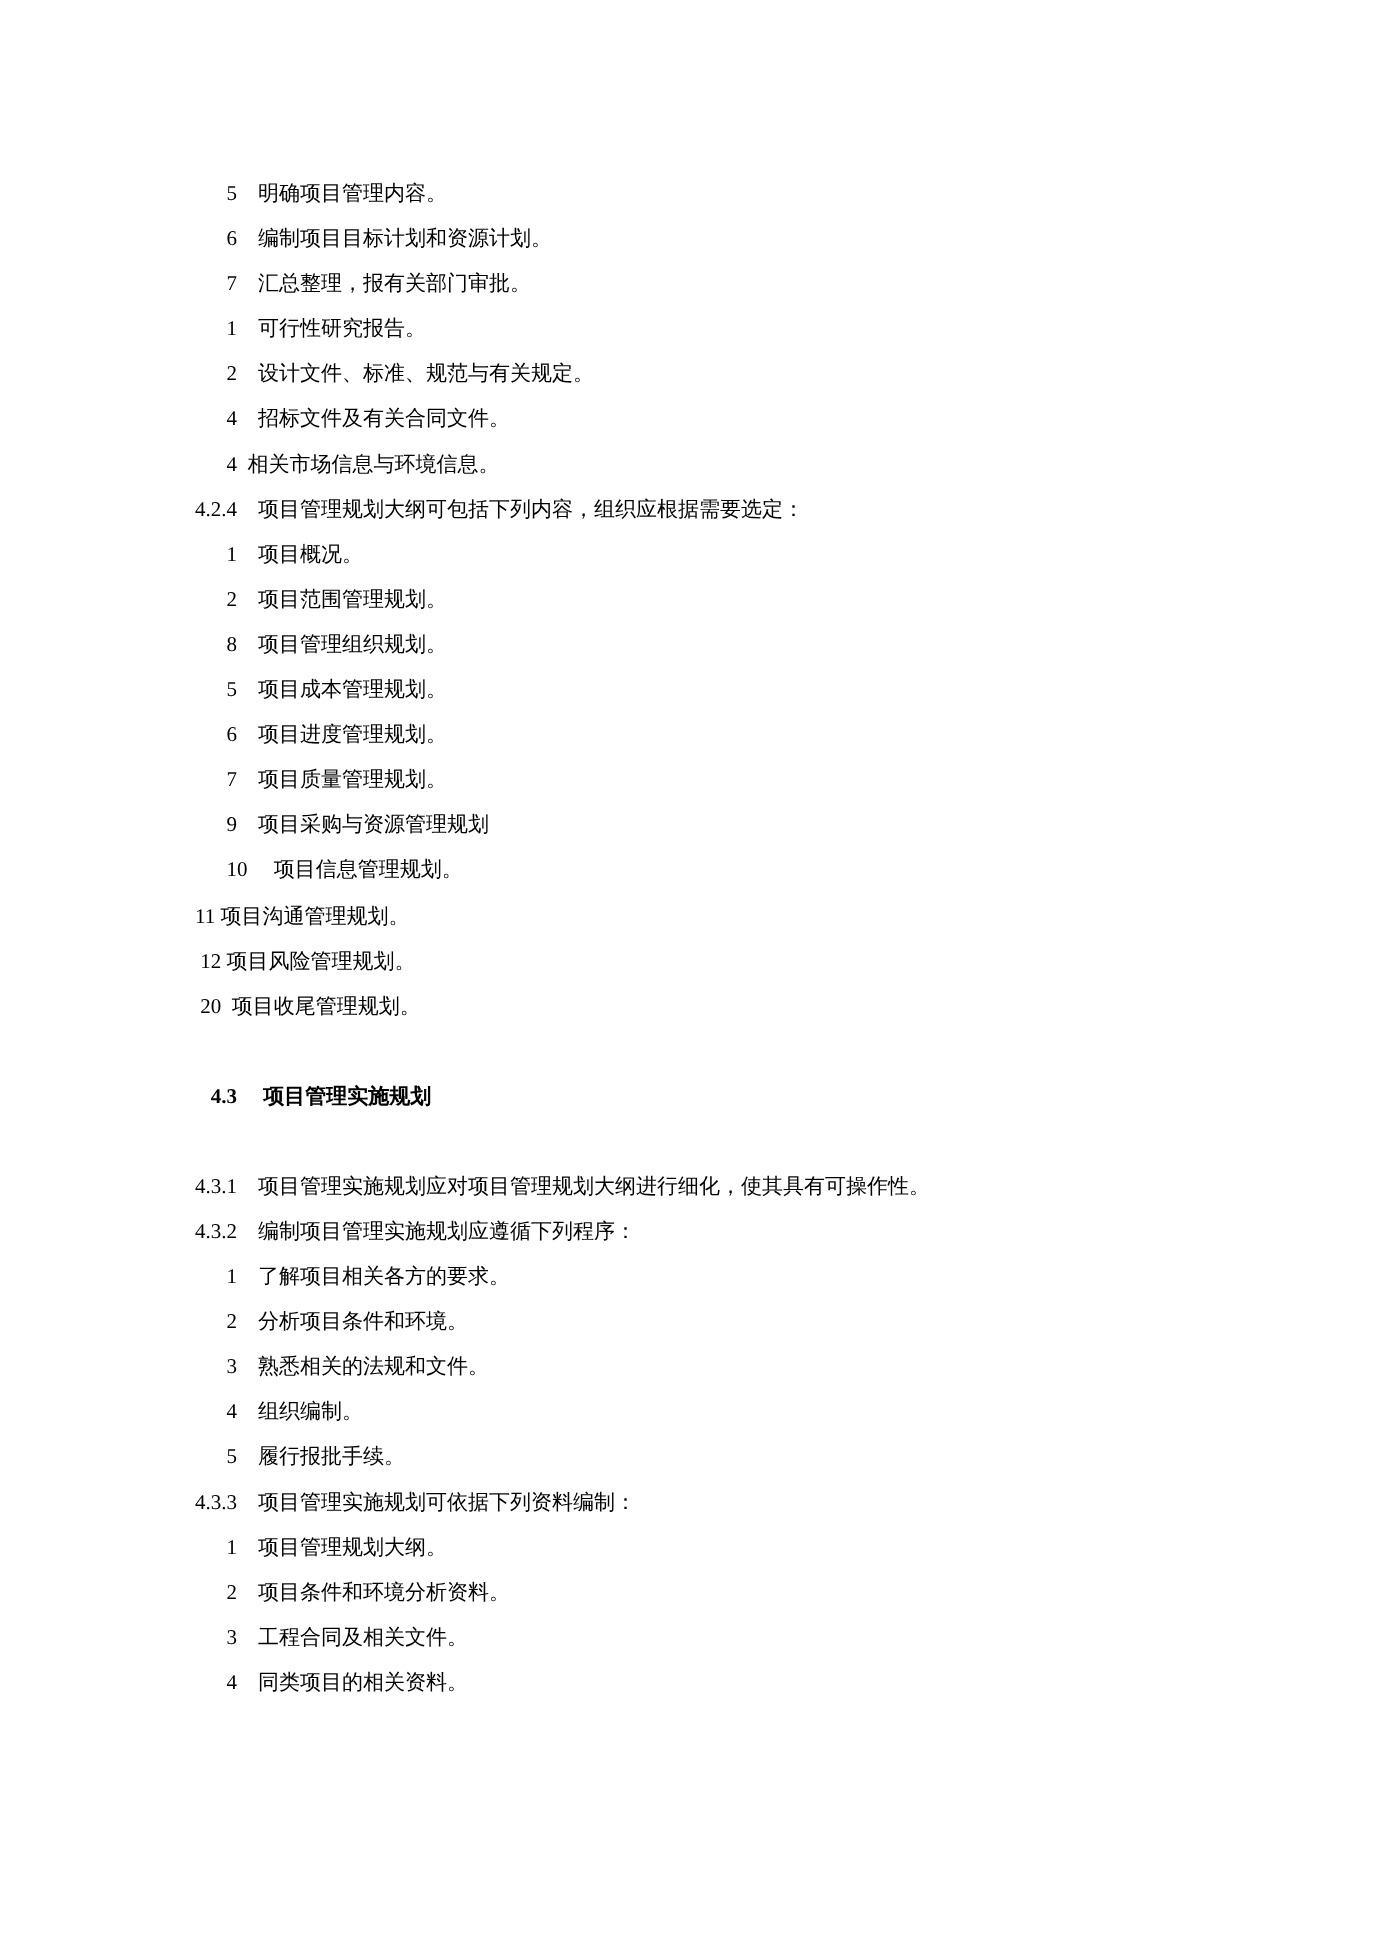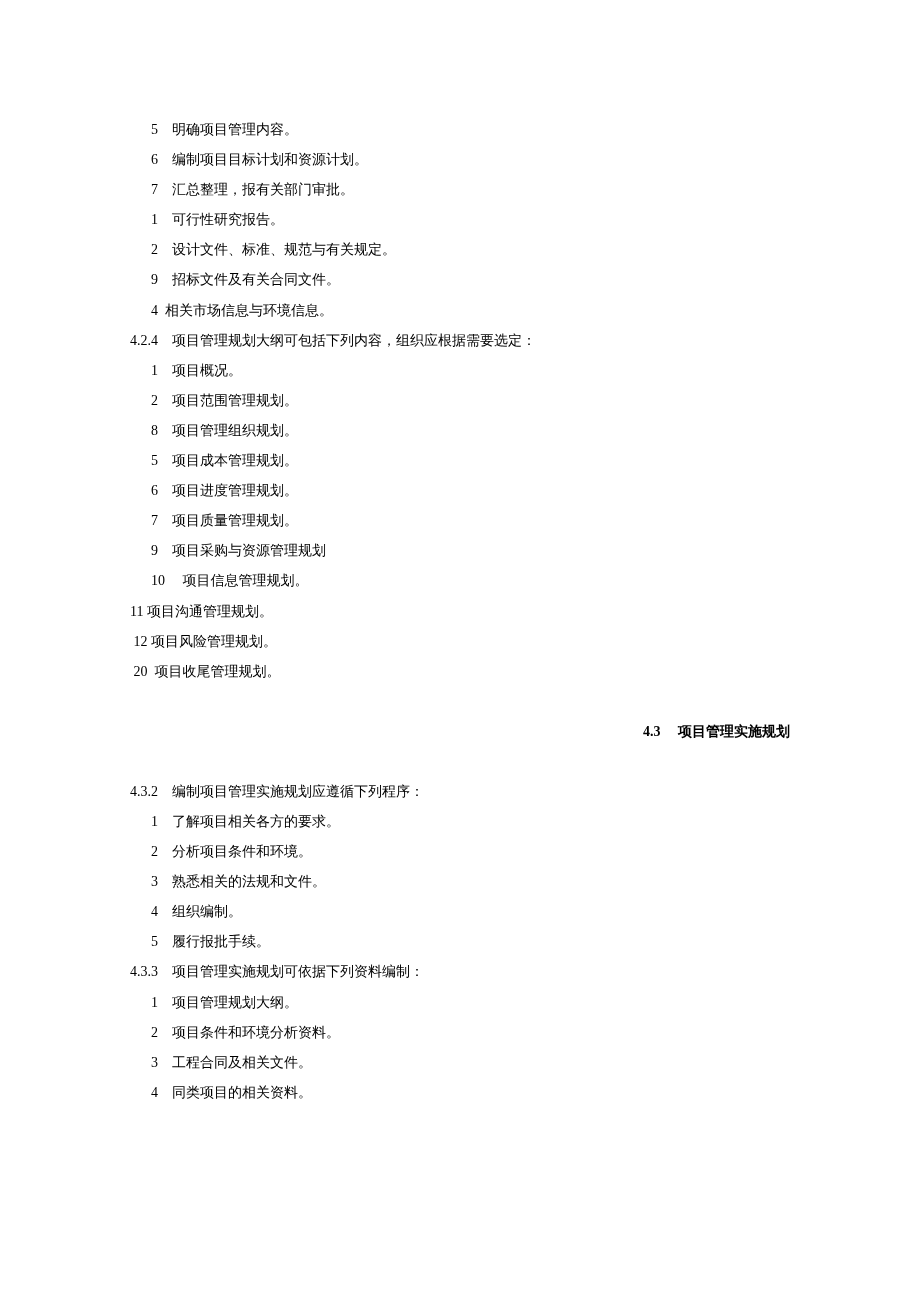--- a/index.html
+++ b/index.html
@@ -17,50 +17,50 @@
     box-sizing: border-box;
   }
   .line {
     white-space: pre;
   }
   .section-heading {
     font-weight: bold;
     margin-top: 30px;
     margin-bottom: 30px;
     white-space: pre;
-    text-align: right;
   }
 </style>
 </head>
 <body>
 
 <div class="page">
 
   <div class="line">      5    明确项目管理内容。</div>
   <div class="line">      6    编制项目目标计划和资源计划。</div>
   <div class="line">      7    汇总整理，报有关部门审批。</div>
   <div class="line">      1    可行性研究报告。</div>
   <div class="line">      2    设计文件、标准、规范与有关规定。</div>
-  <div class="line">      9    招标文件及有关合同文件。</div>
+  <div class="line">      4    招标文件及有关合同文件。</div>
   <div class="line">      4  相关市场信息与环境信息。</div>
   <div class="line">4.2.4    项目管理规划大纲可包括下列内容，组织应根据需要选定：</div>
   <div class="line">      1    项目概况。</div>
   <div class="line">      2    项目范围管理规划。</div>
   <div class="line">      8    项目管理组织规划。</div>
   <div class="line">      5    项目成本管理规划。</div>
   <div class="line">      6    项目进度管理规划。</div>
   <div class="line">      7    项目质量管理规划。</div>
   <div class="line">      9    项目采购与资源管理规划</div>
   <div class="line">      10     项目信息管理规划。</div>
   <div class="line">11 项目沟通管理规划。</div>
   <div class="line"> 12 项目风险管理规划。</div>
   <div class="line"> 20  项目收尾管理规划。</div>
 
   <div class="section-heading">   4.3     项目管理实施规划</div>
 
+  <div class="line">4.3.1    项目管理实施规划应对项目管理规划大纲进行细化，使其具有可操作性。</div>
   <div class="line">4.3.2    编制项目管理实施规划应遵循下列程序：</div>
   <div class="line">      1    了解项目相关各方的要求。</div>
   <div class="line">      2    分析项目条件和环境。</div>
   <div class="line">      3    熟悉相关的法规和文件。</div>
   <div class="line">      4    组织编制。</div>
   <div class="line">      5    履行报批手续。</div>
   <div class="line">4.3.3    项目管理实施规划可依据下列资料编制：</div>
   <div class="line">      1    项目管理规划大纲。</div>
   <div class="line">      2    项目条件和环境分析资料。</div>
   <div class="line">      3    工程合同及相关文件。</div>

